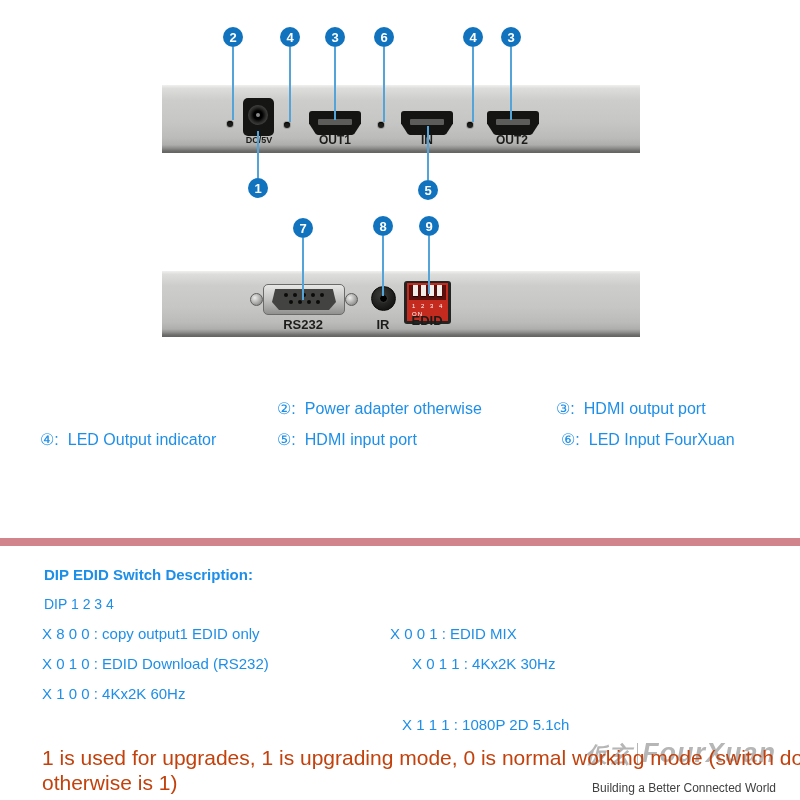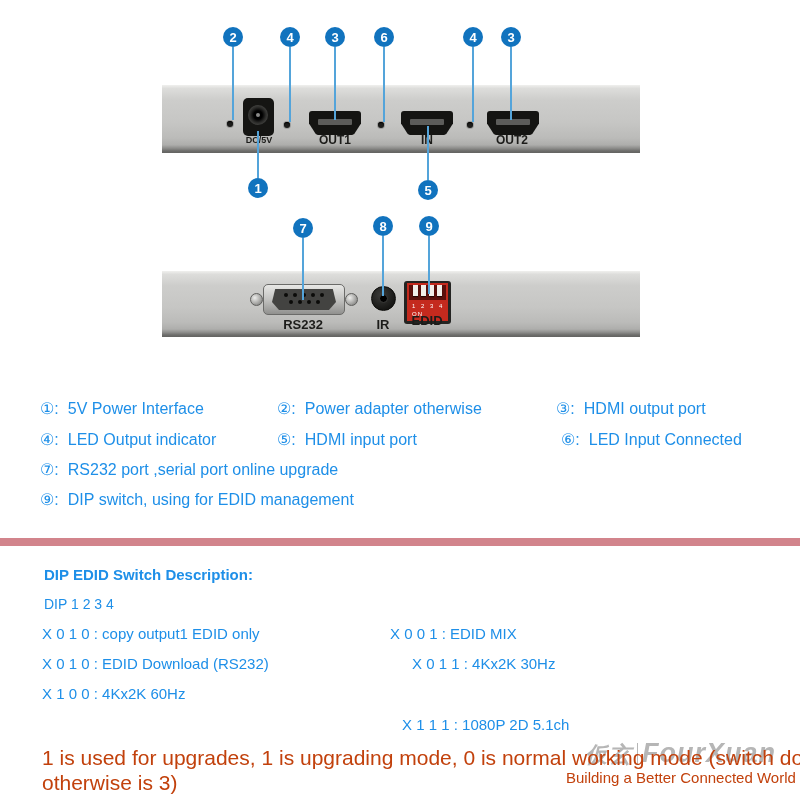--- a/index.html
+++ b/index.html
@@ -85,21 +85,21 @@
   .note { position:absolute; color:#c2410c; font-size:21px; white-space:nowrap; z-index:2; }
 
   
   .watermark { position:absolute; left:566px; top:740px; z-index:1; color:#b6b6b6;
                text-align:right; width:210px; }
   .wm-logo { font-weight:bold; white-space:nowrap; line-height:1;font-style:italic; }
   .wm-cjk { font-size:22px; letter-spacing:2px; }
   .wm-bar { display:inline-block; width:1px; height:22px; background:#b6b6b6;
             margin:0 4px; vertical-align:-3px; }
   .wm-en { font-size:27px; letter-spacing:1px; }
-  .wm-tag { font-size:15px; color:#c2410c; margin-top:2px; white-space:nowrap; }
+  .wm-tag { font-size:12px; color:#404040; margin-top:14px; white-space:nowrap; }
 </style>
 </head>
 <body>
 
 <div class="canvas">
 
   <div class="callout" style="left:223px;top:27px">2</div>
   <div class="callout" style="left:280px;top:27px">4</div>
   <div class="callout" style="left:325px;top:27px">3</div>
   <div class="callout" style="left:374px;top:27px">6</div>
@@ -190,42 +190,39 @@
         <span class="dip-sw"></span>
         <span class="dip-sw"></span>
         <span class="dip-sw"></span>
       </div>
       <div class="dip-nums">1 2 3 4</div>
       <div class="dip-on">ON</div>
     </div>
   </div>
   <div class="portlabel p2" style="left:402px;top:314px;width:50px">EDID</div>
 
-  <div class="legend-item" style="left:40px;top:399px"><span class="lnum">①:</span><span>5V Power Interface</span></div>
   <div class="legend-item" style="left:277px;top:399px"><span class="lnum">②:</span><span>Power adapter otherwise</span></div>
   <div class="legend-item" style="left:40px;top:430px"><span class="lnum">④:</span><span>LED Output indicator</span></div>
   <div class="legend-item" style="left:556px;top:399px"><span class="lnum">③:</span><span>HDMI output port</span></div>
   <div class="legend-item" style="left:277px;top:430px"><span class="lnum">⑤:</span><span>HDMI input port</span></div>
-  <div class="legend-item" style="left:561px;top:430px"><span class="lnum">⑥:</span><span>LED Input Connected</span></div>
-  <div class="legend-item" style="left:40px;top:460px"><span class="lnum">⑦:</span><span>RS232 port ,serial port online upgrade</span></div>
-  <div class="legend-item" style="left:40px;top:490px"><span class="lnum">⑨:</span><span>DIP switch, using for EDID management</span></div>
+  <div class="legend-item" style="left:561px;top:430px"><span class="lnum">⑥:</span><span>LED Input FourXuan</span></div>
 
   <div class="pinkbar"></div>
   <div class="dip-title">DIP EDID Switch Description:</div>
   <div class="dip-sub">DIP 1 2 3 4</div>
 
-  <div class="dip-cell" style="left:42px;top:625px">X 0 1 0 : copy output1 EDID only</div>
+  <div class="dip-cell" style="left:42px;top:625px">X 8 0 0 : copy output1 EDID only</div>
   <div class="dip-cell" style="left:390px;top:625px">X 0 0 1 : EDID MIX</div>
   <div class="dip-cell" style="left:42px;top:655px">X 0 1 0 : EDID Download (RS232)</div>
   <div class="dip-cell" style="left:412px;top:655px">X 0 1 1 : 4Kx2K 30Hz</div>
   <div class="dip-cell" style="left:42px;top:685px">X 1 0 0 : 4Kx2K 60Hz</div>
   <div class="dip-cell" style="left:402px;top:716px">X 1 1 1 : 1080P 2D 5.1ch</div>
 
   <div class="note" style="left:42px;top:746px">1 is used for upgrades, 1 is upgrading mode, 0 is normal working mode (switch down is 1,</div>
-  <div class="note" style="left:42px;top:771px">otherwise is 3)</div>
+  <div class="note" style="left:42px;top:771px">otherwise is 1)</div>
 
   <div class="watermark">
     <div class="wm-logo">
       <span class="wm-cjk">仮玄</span><span class="wm-bar"></span><span class="wm-en">FourXuan</span>
     </div>
     <div class="wm-tag">Building a Better Connected World</div>
   </div>
 
 </div>
 

